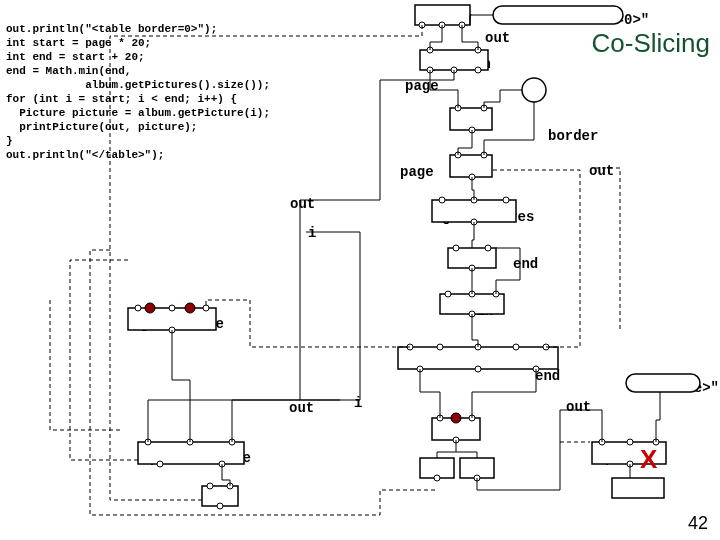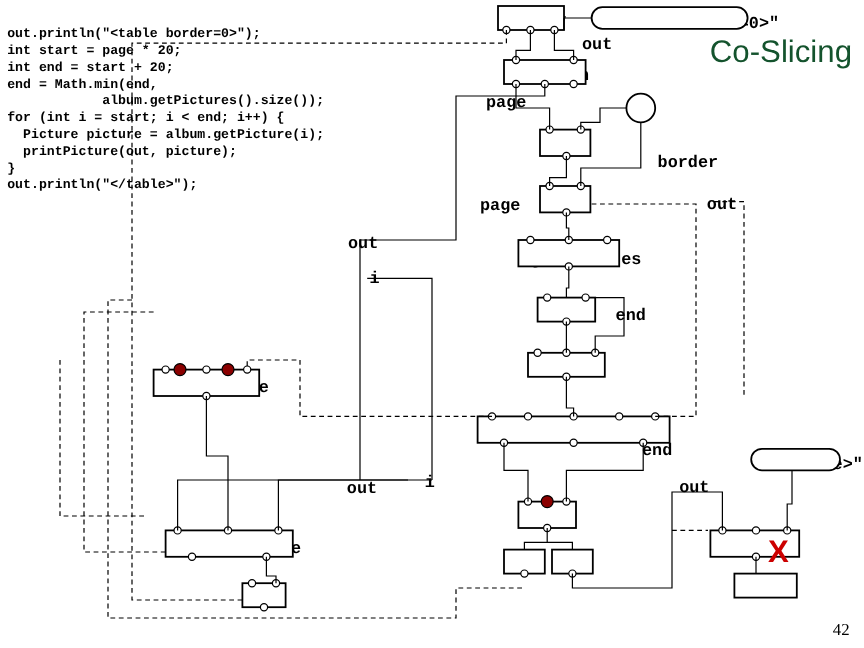--- a/index.html
+++ b/index.html
@@ -1,19 +1,19 @@
 <!DOCTYPE html>
 <html><head>
 <meta charset="utf-8">
 <style>
   html,body{margin:0;padding:0;width:720px;height:540px;background:#fff;font-family:"Courier New",monospace;font-size:11px;overflow:hidden}
   .stage{position:relative;width:720px;height:540px}
   .code{position:absolute;left:6px;top:22px;width:360px;font-weight:bold;line-height:14px;white-space:pre}
   .title{position:absolute;right:10px;top:28px;font-family:Arial,sans-serif;font-size:26px;font-weight:normal;color:#14532d}
-  .pagenum{position:absolute;right:12px;bottom:6px;font-family:Liberation Serif, serif;font-size:14px}
+  .pagenum{position:absolute;right:12px;bottom:6px;font-family:Liberation Sans, sans-serif;font-size:18px}
   svg{position:absolute;left:0;top:0}
   .lbl{position:absolute;font-weight:bold;font-size:14px;font-family:"Courier New",monospace}
   .box{fill:#fff;stroke:#000;stroke-width:1.5}
   .rbox{fill:#fff;stroke:#000;stroke-width:1.5}
   .thin{stroke:#000;stroke-width:1;fill:none}
   .dash{stroke:#000;stroke-width:1;fill:none;stroke-dasharray:4 3}
   .port{fill:#fff;stroke:#000;stroke-width:1}
   .dot{fill:#8b0000;stroke:#000;stroke-width:1}
   .xmark{font-family:Arial,sans-serif;font-size:26px;font-weight:bold;fill:#c00}
 </style>

